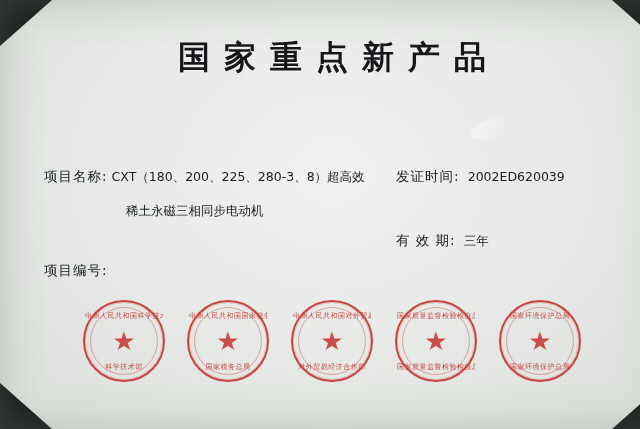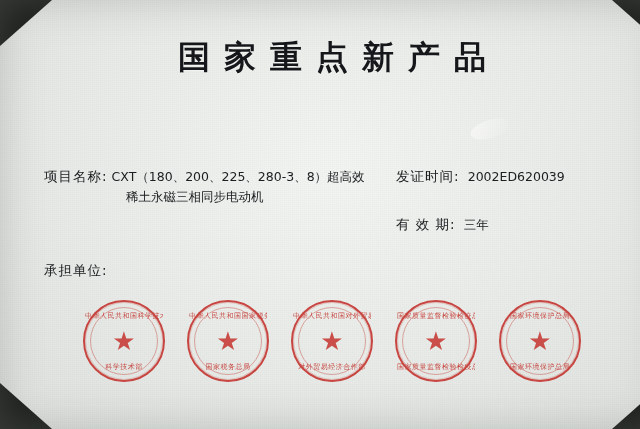--- a/index.html
+++ b/index.html
@@ -100,23 +100,24 @@
   .value {
     font-family: "DejaVu Sans", sans-serif;
     font-size: 12.5px;
     margin-left: 4px;
     color: #1b1d20;
   }
   .col-left { width: 352px; }
   .col-right { flex: 1; }
   .value-line2 {
     margin-left: 82px;
-    margin-top: 3px;
+    margin-top: 19px;
     font-size: 12.5px;
     color: #1b1d20;
+    font-family: Liberation Mono, monospace;
   }
   .approve {
     position: absolute;
     top: 262px;
     left: 44px;
     font-size: 13.5px;
     letter-spacing: 1px;
     color: #1b1d20;
   }
 
@@ -215,21 +216,21 @@
 
     <div class="row" style="">
       <div class="col-left"></div>
       <div class="col-right">
         <span class="label">有 效 期:</span>
         <span class="value">三年</span>
       </div>
     </div>
   </div>
 
-  <div class="approve">承担单位:</div>
+  <div class="approve">项目编号:</div>
 
   <div class="seals">
     <div class="seal">
       <div class="arc-top">中华人民共和国科学技术部</div>
       <div class="star">★</div>
       <div class="arc-bottom">科学技术部</div>
     </div>
     <div class="seal">
       <div class="arc-top">中华人民共和国国家税务总局</div>
       <div class="star">★</div>

